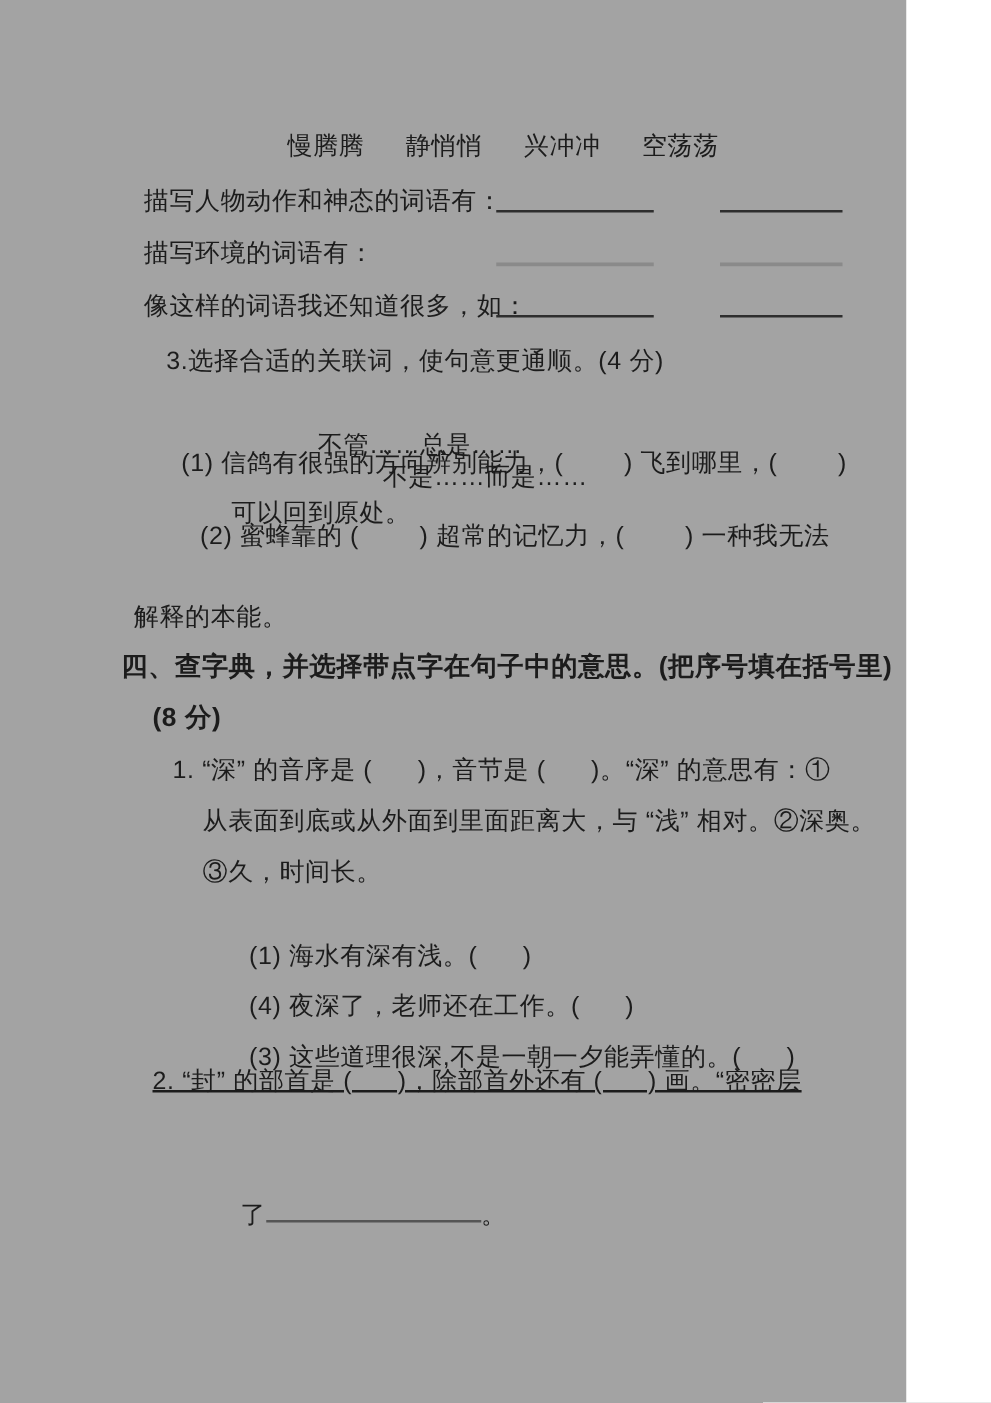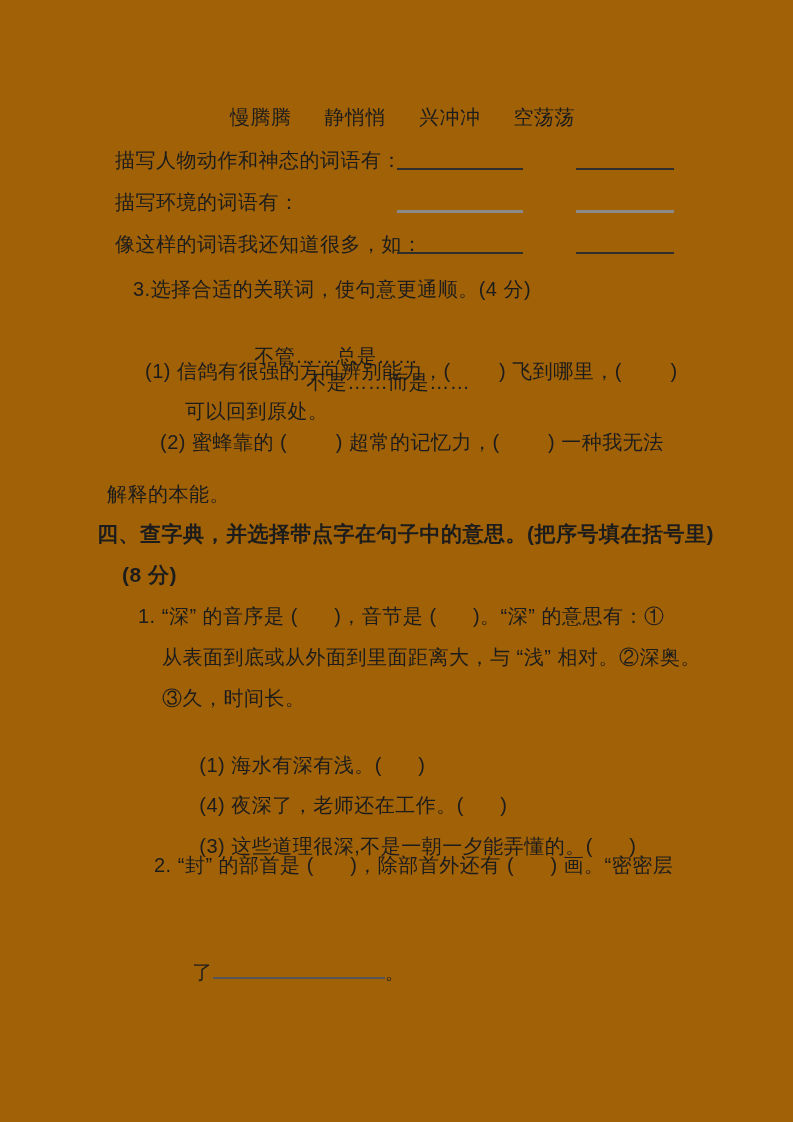--- a/index.html
+++ b/index.html
@@ -1,20 +1,20 @@
 <!DOCTYPE html>
 <html><head>
 <meta charset="utf-8">
 <style>
   html, body { margin: 0; padding: 0; background: #ffffff; }
   .page {
     position: relative;
-    width: 793px;
+    width: 725px;
     height: 1122px;
-    background: #a16207;
+    background: #a3a3a3;
     font-family: "Liberation Sans", sans-serif;
     color: #1c1c1c;
     overflow: hidden;
   }
   .line {
     position: absolute;
     white-space: pre;
     font-size: 20px;
     letter-spacing: 0.5px;
     line-height: 26px;
@@ -74,38 +74,38 @@
     <span class="blank2"></span>
   </div>
 
   <div class="line" style="top:276px; left:133px;">3.选择合适的关联词，使句意更通顺。(4 分)</div>
   <div class="line" style="top:317px; left:230px;">
     <span>不管……总是……</span>
     <span class="pair2">不是……而是……</span>
   </div>
   <div class="line" style="top:358px; left:145px;">(1) 信鸽有很强的方向辨别能力，(        ) 飞到哪里，(        )</div>
   <div class="line" style="top:398px; left:185px;">可以回到原处。</div>
-  <div class="line" style="top:429px; left:160px;">(2) 蜜蜂靠的 (        ) 超常的记忆力，(        ) 一种我无法</div>
+  <div class="line" style="top:416px; left:160px;">(2) 蜜蜂靠的 (        ) 超常的记忆力，(        ) 一种我无法</div>
   <div class="line" style="top:481px; left:107px;">解释的本能。</div>
 
   <div class="line bold" style="top:521px; left:97px;">四、查字典，并选择带点字在句子中的意思。(把序号填在括号里)</div>
   <div class="line bold" style="top:562px; left:122px;">(8 分)</div>
 
   <div class="line" style="top:603px; left:138px;">1. “深” 的音序是 (      )，音节是 (      )。“深” 的意思有：①</div>
   <div class="line" style="top:685px; left:162px;">③久，时间长。</div>
   <div class="line" style="top:644px; left:162px;">从表面到底或从外面到里面距离大，与 “浅” 相对。②深奥。</div>
 
   <div class="line" style="top:726px; left:175px;">
     <span>(1) 海水有</span><span class="dot-under">深</span><span>有浅。(      )</span>
   </div>
   <div class="line" style="top:766px; left:175px;">
     <span>(4) 夜</span><span class="dot-under">深</span><span>了，老师还在工作。(      )</span>
   </div>
   <div class="line" style="top:807px; left:175px;">
     <span>(3) 这些道理很</span><span class="dot-under">深</span><span>,不是一朝一夕能弄懂的。(      )</span>
   </div>
 
-  <div class="line" style="top:852px; left:154px;">2. “封” 的部首是 (      )，除部首外还有 (      ) 画。“密密层</div>
+  <div class="line" style="top:852px; left:122px;text-decoration:underline;">2. “封” 的部首是 (      )，除部首外还有 (      ) 画。“密密层</div>
   <div class="line" style="top:933px; left:168px;">
     <span>了</span><span class="inline-blank"></span><span>。</span>
   </div>
 
 </div>
 
 </body></html>

